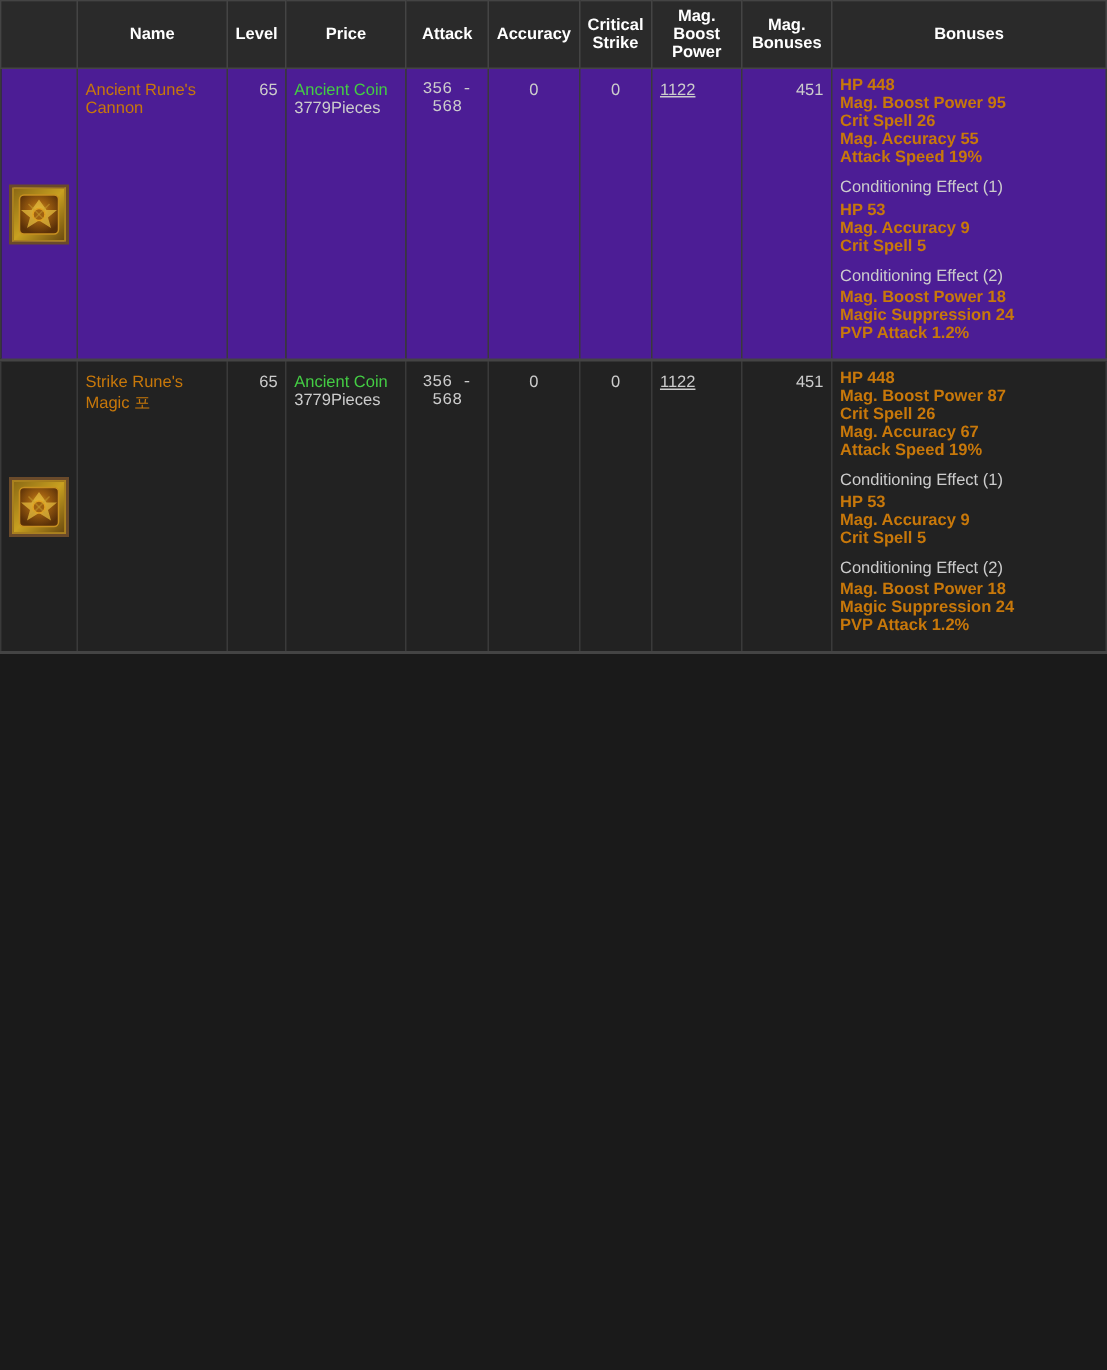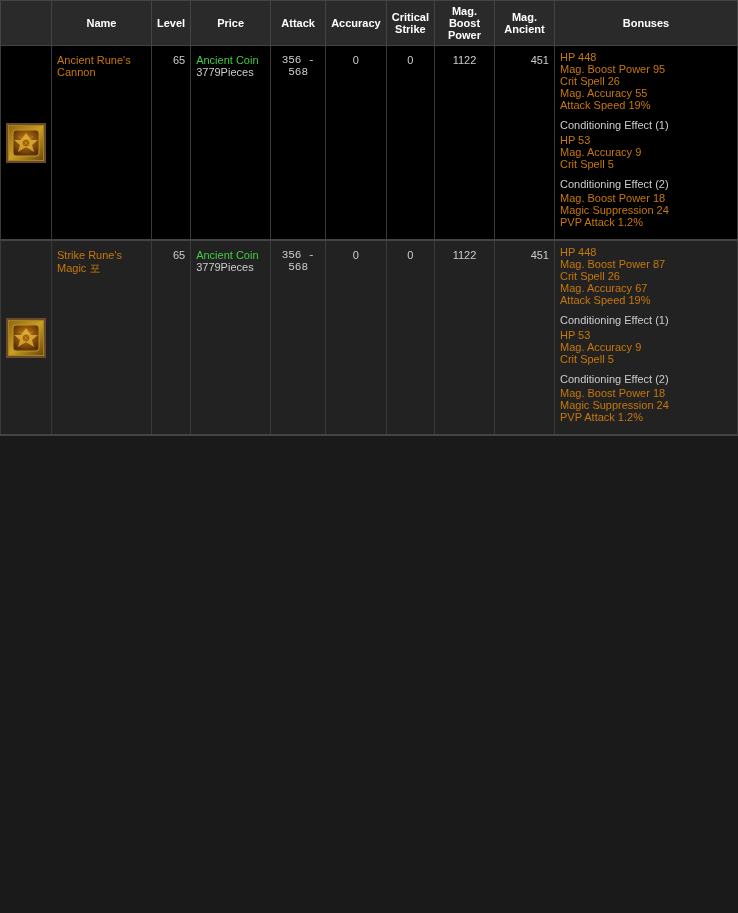--- a/index.html
+++ b/index.html
@@ -20,21 +20,21 @@
     thead th {
       border: 1px solid #444;
       padding: 4px 5px;
       color: #fff;
       font-weight: bold;
       vertical-align: middle;
       text-align: center;
       font-size: 11px;
     }
     tbody tr {
-      background: #000000;
+      background: #4c1d95;
       border-bottom: 2px solid #444;
     }
     tbody tr:nth-child(even) {
       background: #222;
     }
     tbody td {
       border: 1px solid #3a3a3a;
       padding: 5px;
       vertical-align: top;
       font-size: 11px;
@@ -66,20 +66,21 @@
     .price-green {
       color: #44cc44;
       font-size: 11px;
     }
     .bonus-text {
       color: #ccc;
       line-height: 1.5;
     }
     .bonus-orange {
       color: #c8780a;
+      font-weight: bold;
     }
     .bonus-section {
       margin-bottom: 6px;
     }
     .td-icon {
       width: 42px;
       text-align: center;
       vertical-align: middle;
     }
     .td-name {
@@ -112,23 +113,24 @@
       padding-top: 8px;
     }
     .td-crit {
       width: 45px;
       text-align: center;
       vertical-align: top;
       padding-top: 8px;
     }
     .td-mag-boost {
       width: 60px;
-      text-align: center;
-      vertical-align: top;
-      padding-top: 8px;
+      text-align: left;
+      vertical-align: top;
+      padding-top: 8px;
+      text-decoration: underline;
     }
     .td-mag-acc {
       width: 60px;
       text-align: right;
       vertical-align: top;
       padding-top: 8px;
     }
     .td-bonuses {
       vertical-align: top;
       padding-top: 5px;
@@ -142,21 +144,21 @@
   <thead>
     <tr>
       <th></th>
       <th>Name</th>
       <th>Level</th>
       <th>Price</th>
       <th>Attack</th>
       <th>Accuracy</th>
       <th>Critical Strike</th>
       <th>Mag. Boost Power</th>
-      <th>Mag. Ancient</th>
+      <th>Mag. Bonuses</th>
       <th>Bonuses</th>
     </tr>
   </thead>
   <tbody id="table-body">
   <tr>
         <td class="td-icon">
     <div class="item-icon">
       <div class="icon-img">
         <svg width="30" height="30" viewBox="0 0 30 30">
           <defs>

